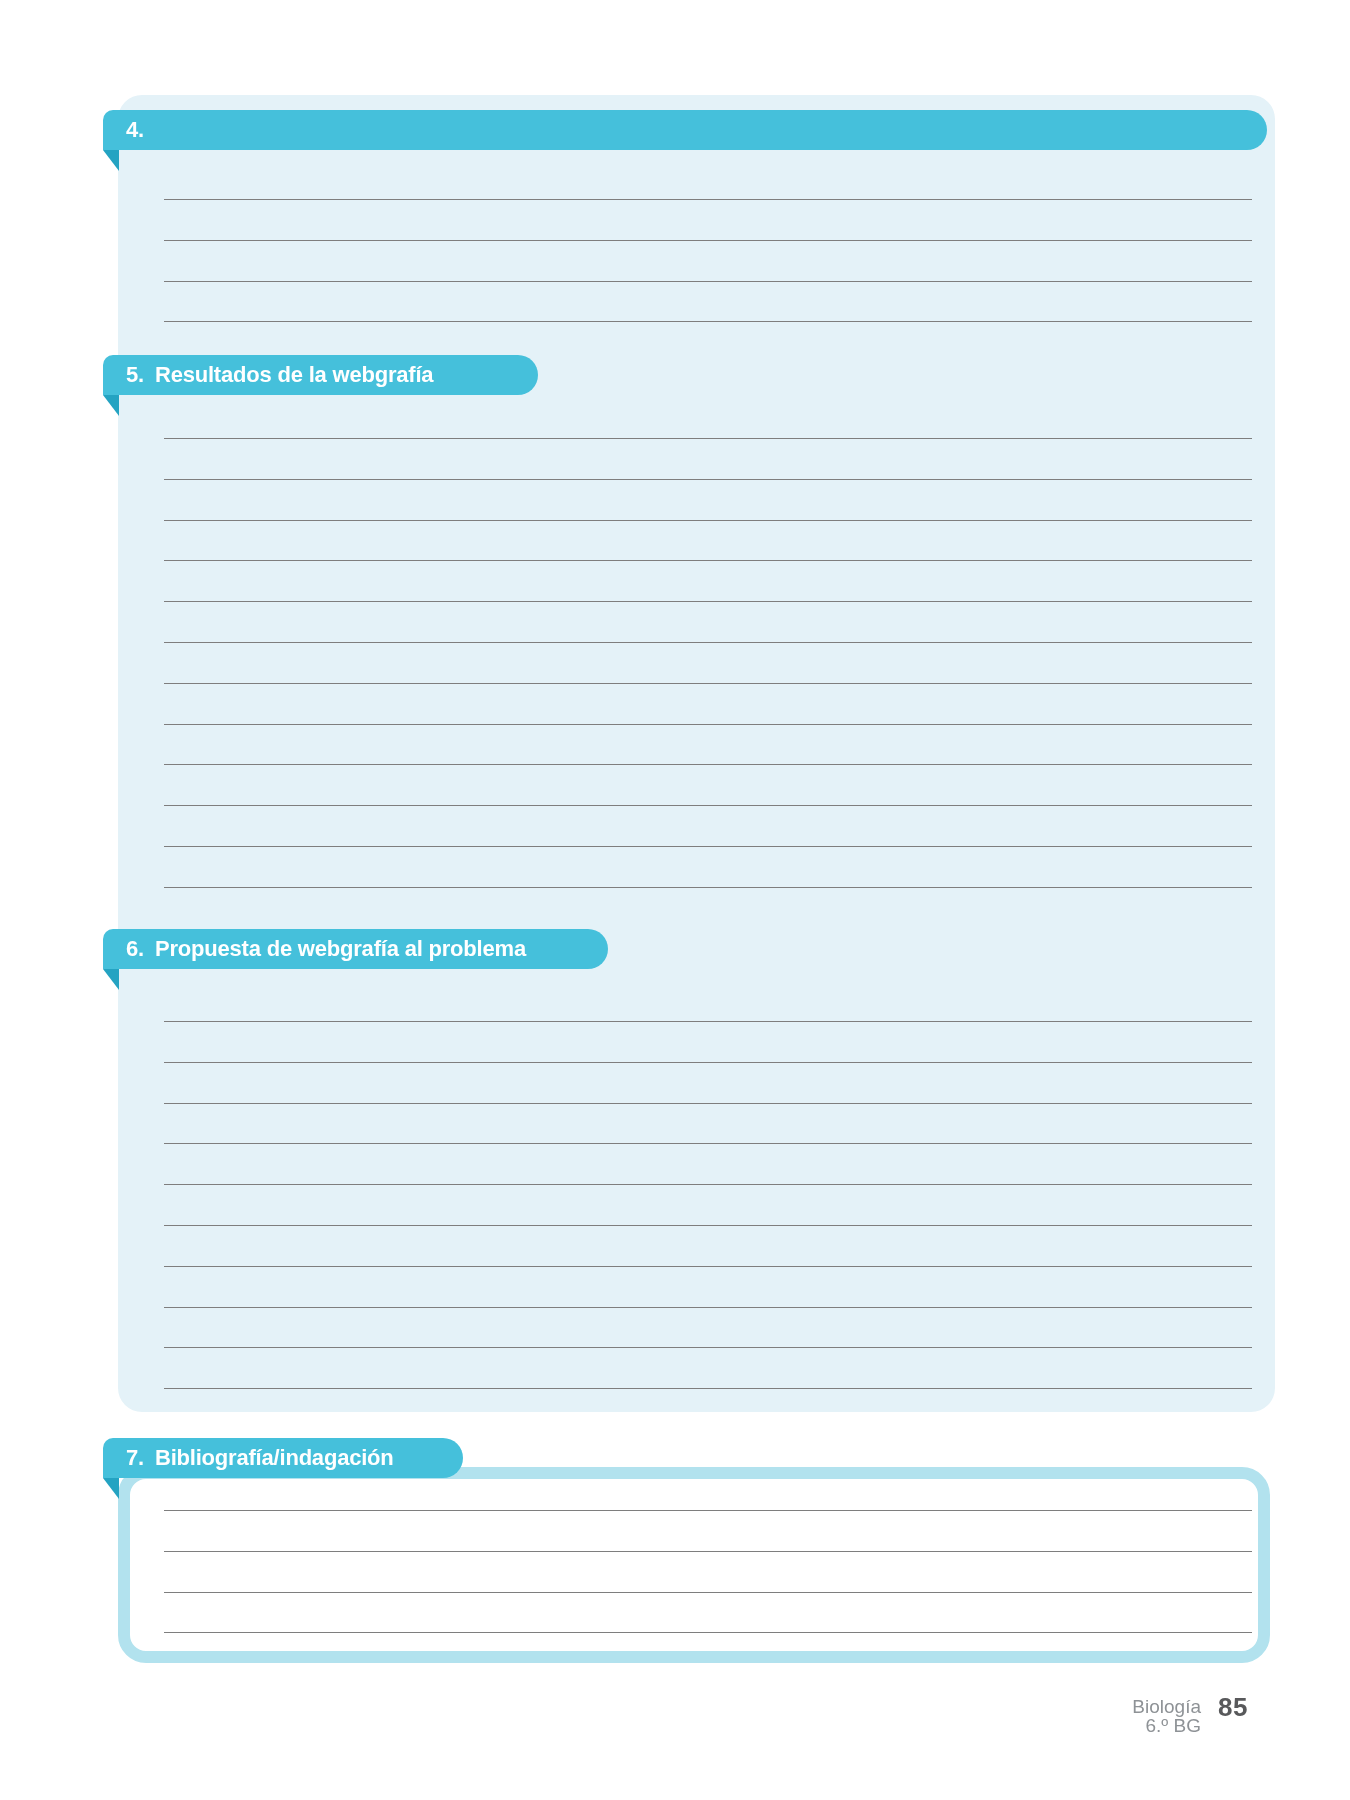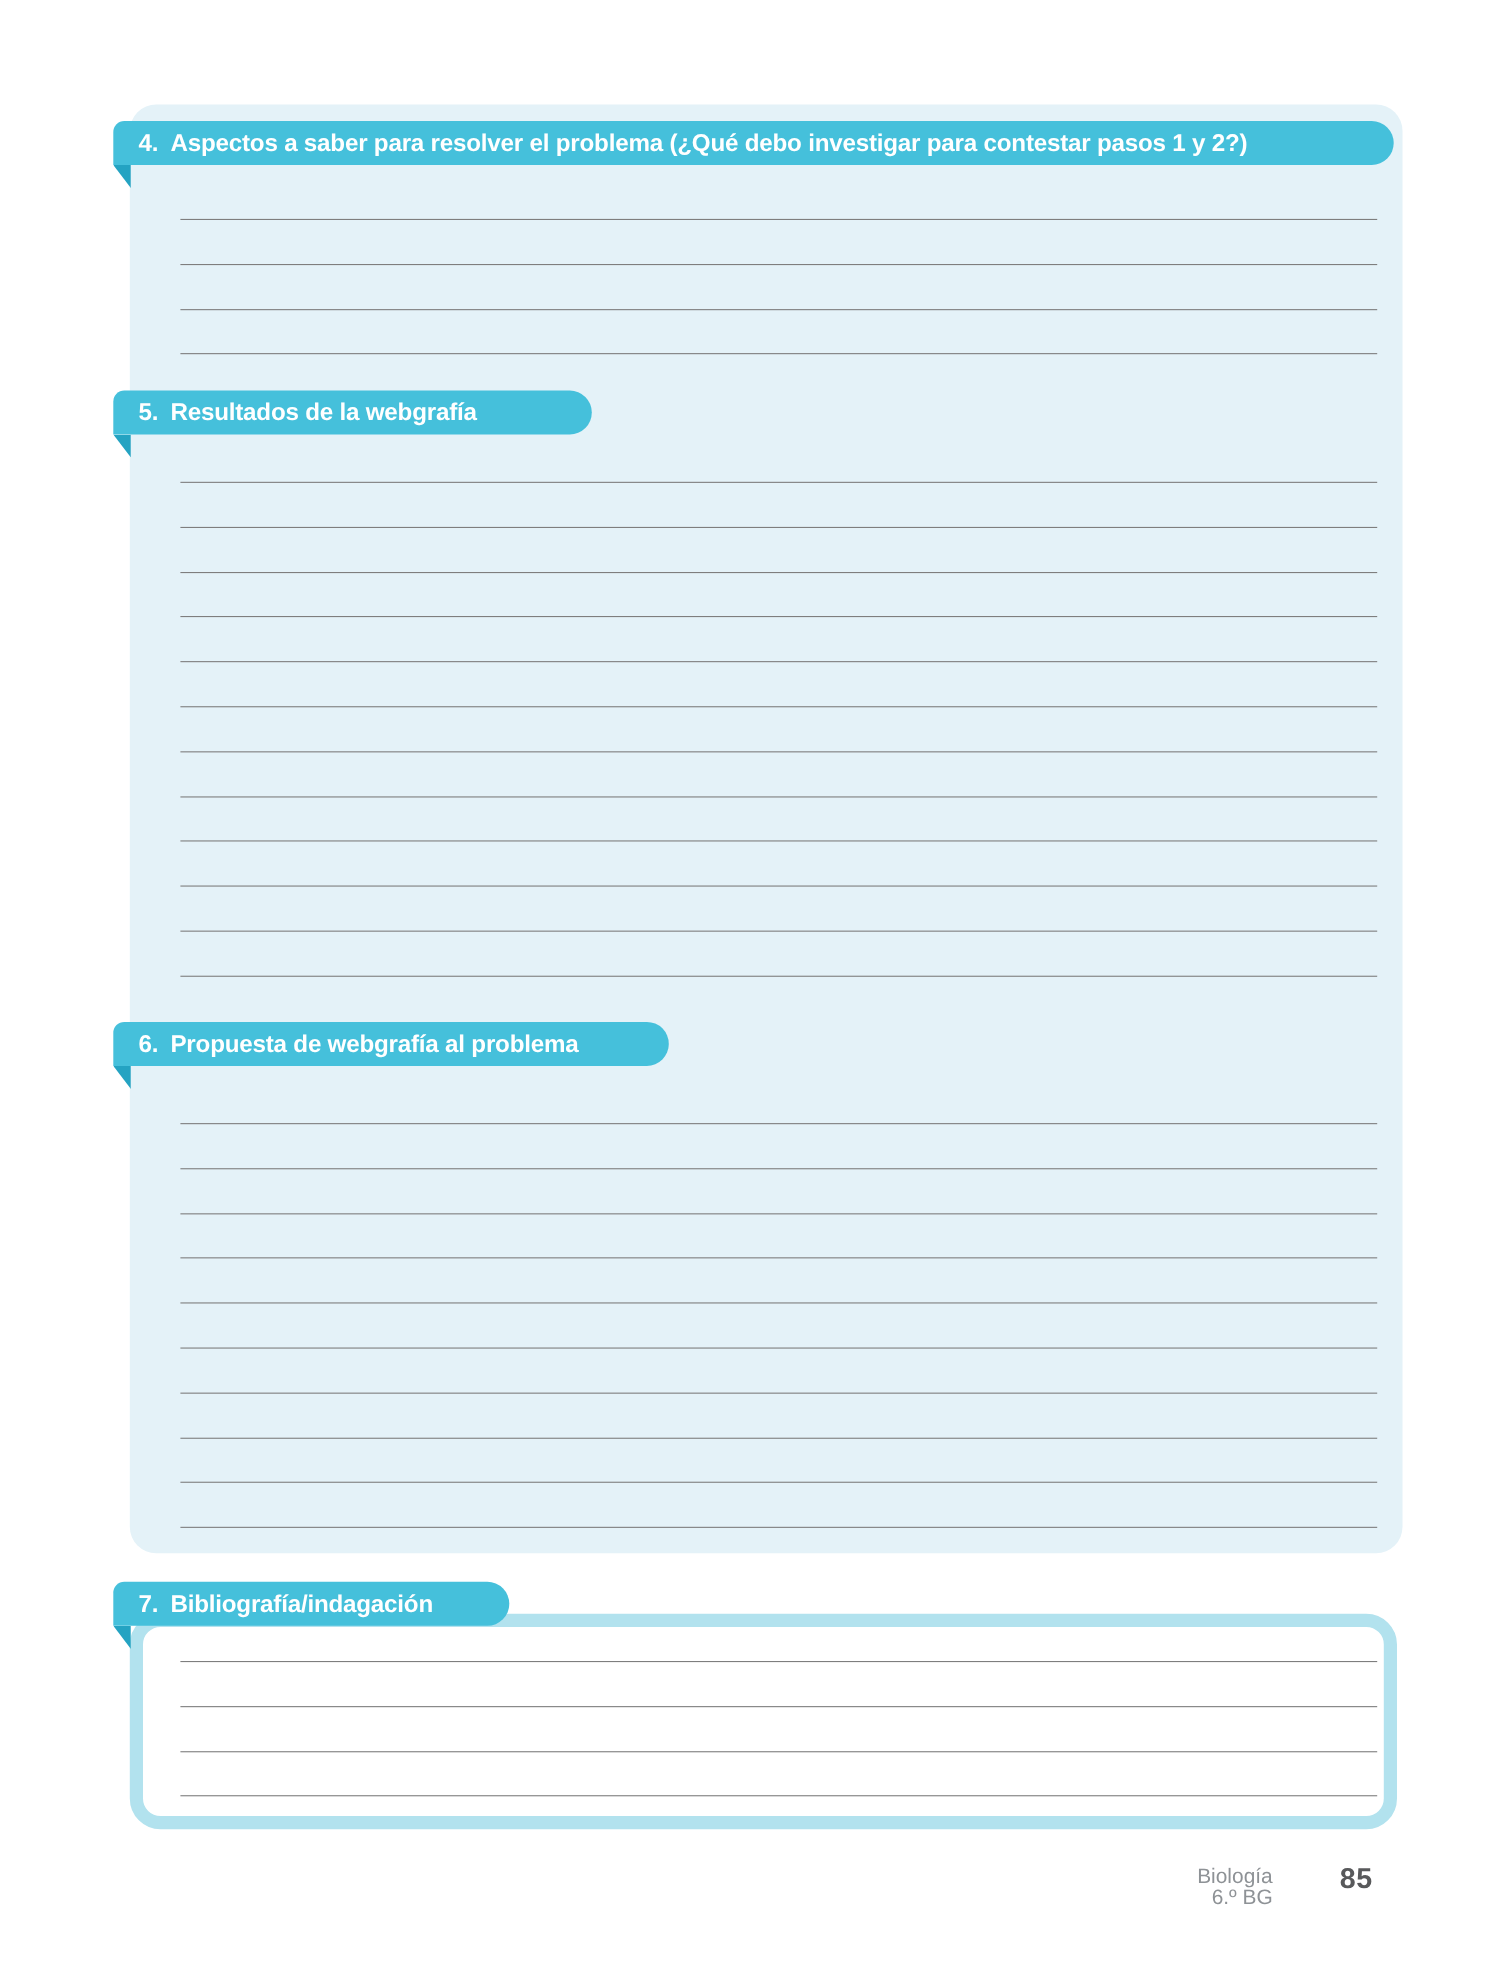--- a/index.html
+++ b/index.html
@@ -55,21 +55,21 @@
   #lines-0{top:199px;}
   #lines-1{top:438px;}
   #lines-2{top:1021px;}
   #lines-3{top:1510px;}
   .rule{
     position:absolute;left:0;width:100%;height:0;
     border-top:1.6px solid var(--writing-line);
   }
   
   .footer-meta{
-    position:absolute;top:1697px;left:984px;width:173px;text-align:right;
+    position:absolute;top:1697px;left:1028px;width:173px;text-align:right;
     font-size:19px;line-height:19px;color:var(--footer-text);
   }
   .page-num{
     position:absolute;top:1692px;left:1218px;
     font-size:26px;font-weight:bold;color:var(--page-number-text);
     letter-spacing:0.5px;
   }
 </style>
 </head>
 <body>
@@ -114,21 +114,20 @@
     </div>
   <div class="lines" id="lines-3">
       <div class="rule" style="top: 0px;"></div>
       <div class="rule" style="top: 40.8px;"></div>
       <div class="rule" style="top: 81.6px;"></div>
       <div class="rule" style="top: 122.4px;"></div>
     </div>
 
   <div class="hdr" id="hdr-0">
     <span>4.</span>
-    <span>Aspectos a saber para resolver el problema (¿Qué debo investigar para contestar pasos 1 y 2?)</span>
   </div>
   <div class="fold" id="fold-0"></div>
 
   <div class="hdr" id="hdr-1">
     <span>5.</span>
     <span>Resultados de la webgrafía</span>
   </div>
   <div class="fold" id="fold-1"></div>
 
   <div class="hdr" id="hdr-2">

